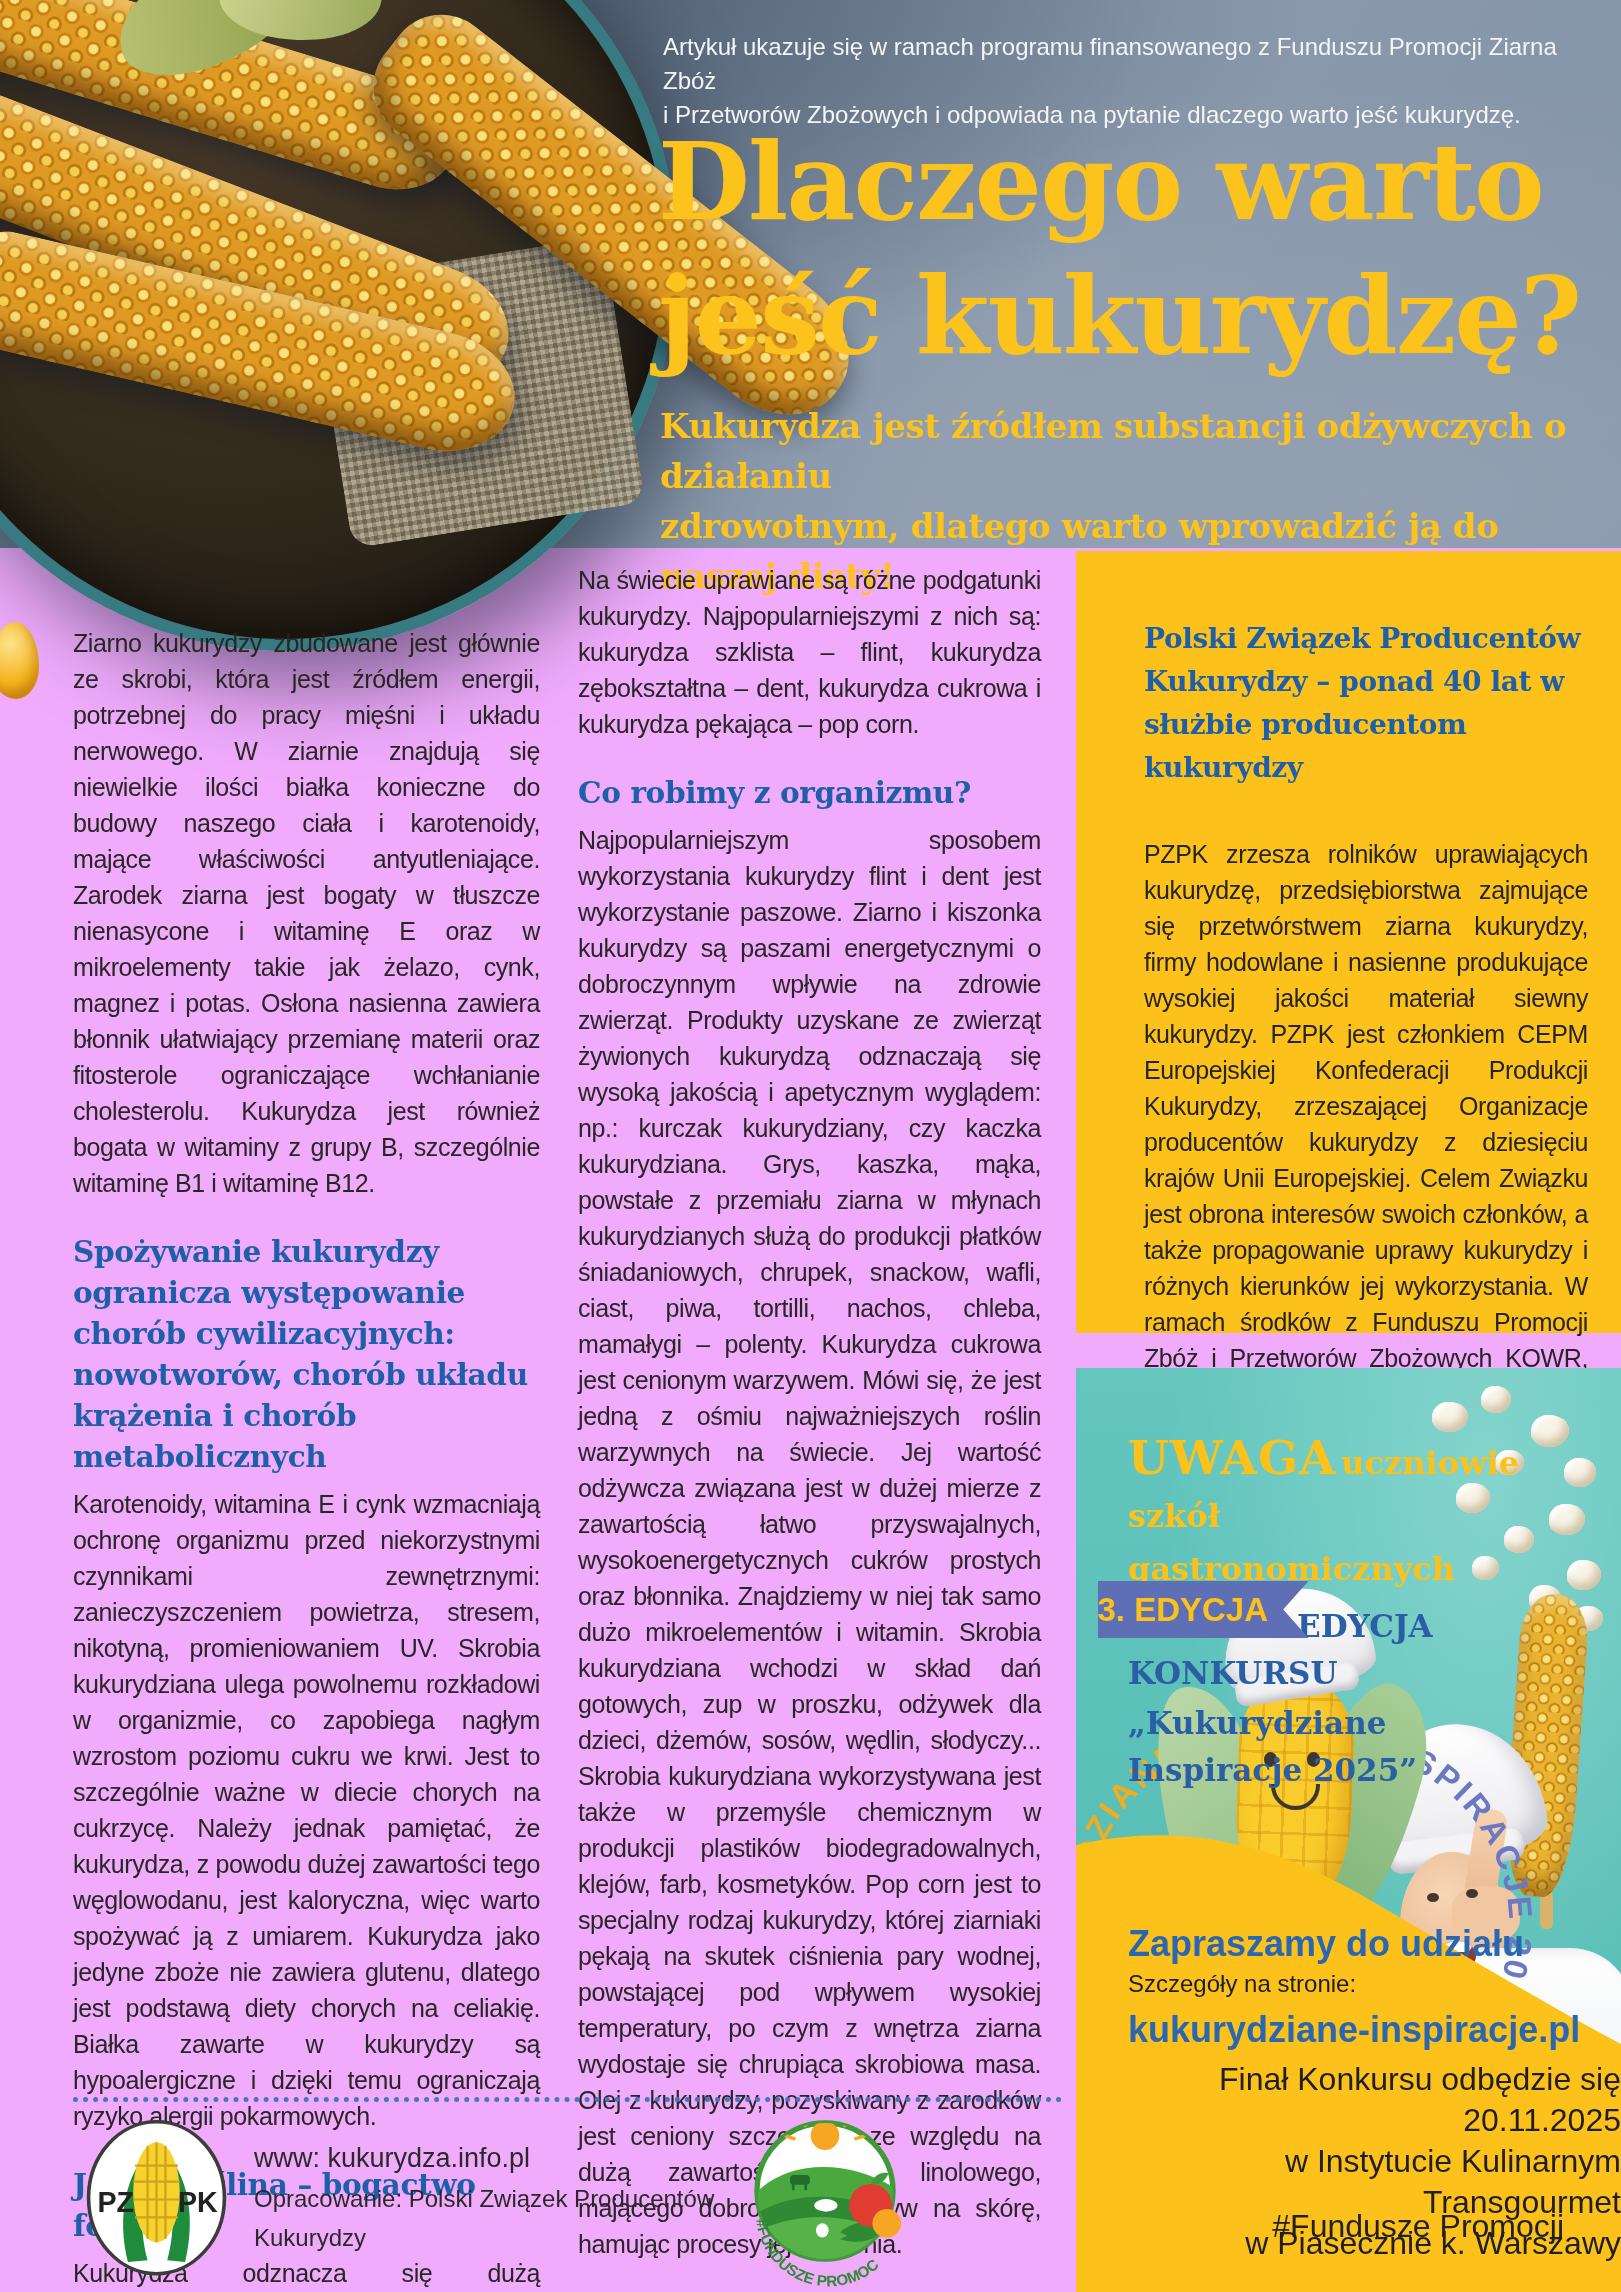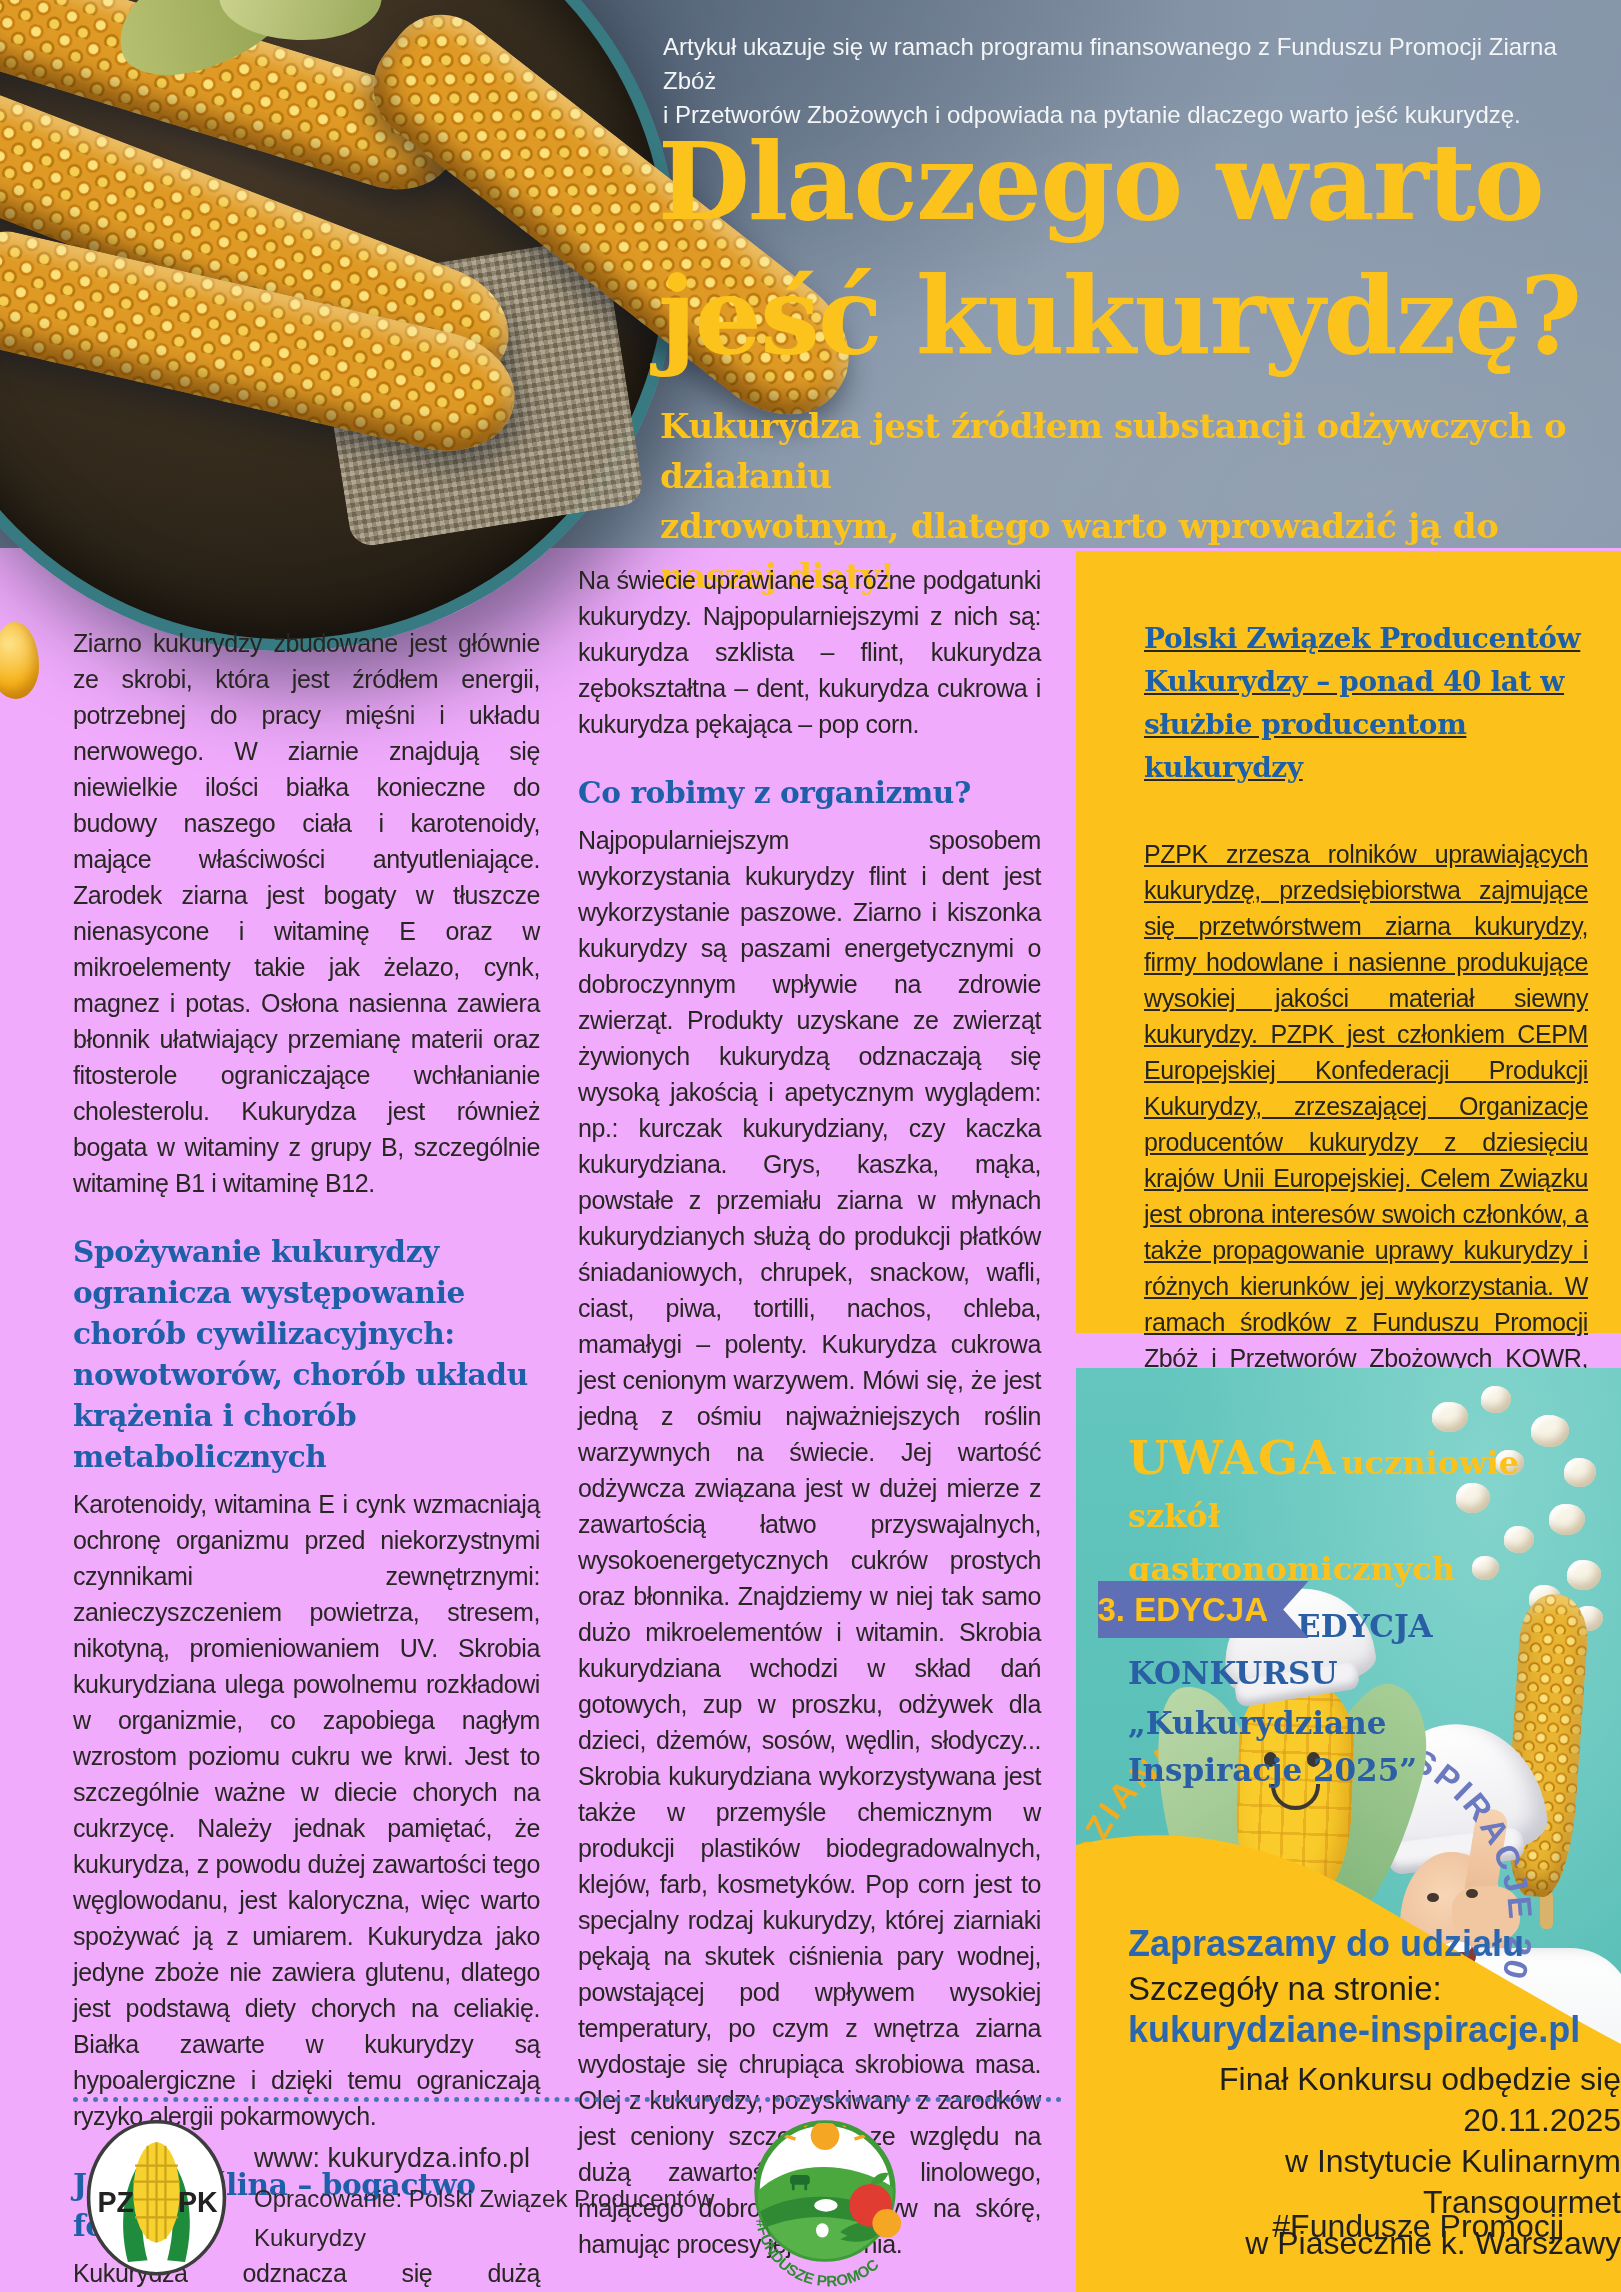--- a/index.html
+++ b/index.html
@@ -54,21 +54,21 @@
         border-radius:50% 50% 48% 52% / 58% 58% 42% 42%;
         box-shadow:inset -5.4px -7.2px 10.7px rgba(150,80,0,.35);}
   .body-text{font-size:25px;line-height:36px;letter-spacing:-0.4px;text-align:justify;color:#282623;}
   .h-blue{font-family:"DejaVu Serif", serif;font-weight:bold;color:#1d5fa8;
         font-size:29.6px;line-height:41px;letter-spacing:-0.4px;margin:30px 0 9px 0;}
   .col1{position:absolute;left:73px;top:625px;width:467px;}
   .col2{position:absolute;left:578px;top:562px;width:463px;}
 
   
   .ybox{position:absolute;left:1076px;top:551px;width:545px;height:782px;background:#fcc21b;
-        box-sizing:border-box;padding:66px 33px 0 68px;text-decoration:underline;}
+        box-sizing:border-box;padding:66px 33px 0 68px;}
   .ybox .h-blue{font-size:28px;line-height:43px;margin:0 0 47px 0;}
   .ybox .body-text{color:#262420;}
 
   
   .contest{position:absolute;left:1076px;top:1368px;width:545px;height:925px;overflow:hidden;
         background:radial-gradient(ellipse at 75% 12%, #83d4cc 0%, rgba(131,212,204,0) 55%),
                    linear-gradient(180deg,#64c6be 0%,#57beb6 60%,#4eb7af 100%);}
   .c-head{position:absolute;left:52px;top:66px;width:421px;z-index:5;
         font-family:"DejaVu Serif", serif;font-weight:bold;line-height:47px;}
   .uwaga-big{color:#fcc21b;font-size:47px;letter-spacing:0.9px;}
@@ -126,21 +126,21 @@
         background:linear-gradient(#f6d3b2,#eaba92);border-radius:14.3px;}
   .chef-fist{position:absolute;left:376px;top:518px;width:68px;height:56px;background:#f1c7a2;border-radius:40%;z-index:2;}
   .chef-body{position:absolute;left:253px;top:580px;width:304px;height:215px;z-index:2;
         background:linear-gradient(#ffffff,#e8ebee);border-radius:63px 63px 0 0;
         box-shadow:inset 12.5px 0 16px rgba(150,155,165,.35);}
   .chef-collar{position:absolute;left:54px;top:5.4px;width:81px;height:125px;border-right:4.5px solid #3a3a3a;
         border-radius:0 0 60% 0;transform:rotate(6deg);}
 
   .wave-svg{position:absolute;left:0;top:452px;width:545px;height:473px;z-index:5;}
   .c-invite{position:absolute;left:52px;top:555px;z-index:6;color:#2b66b1;font-weight:bold;font-size:36px;}
-  .c-details{position:absolute;left:52px;top:602px;z-index:6;color:#1f1e1b;font-size:33px;}
+  .c-details{position:absolute;left:52px;top:602px;z-index:6;color:#1f1e1b;font-size:24px;}
   .c-site{position:absolute;left:52px;top:641px;z-index:6;color:#2b66b1;font-weight:bold;font-size:36px;}
   .c-final{position:absolute;left:52px;top:691px;z-index:6;color:#201f1d;font-size:32px;line-height:41px;text-align:right;}
   .c-hash{position:absolute;right:57px;top:840px;z-index:6;color:#22211f;font-size:32px;}
 
   
   .dotline{position:absolute;left:73px;top:2097px;width:989px;height:0;border-top:5.4px dotted #4a74b8;}
   .pzpk-logo{position:absolute;left:85px;top:2119px;width:143px;height:161px;}
   .footer-text{position:absolute;left:254px;top:2137px;width:502px;}
   .footer-text .fl{font-size:27px;line-height:42px;color:#2a2927;}
   .footer-text .fl-small{font-size:24px;line-height:39px;color:#2a2927;}

